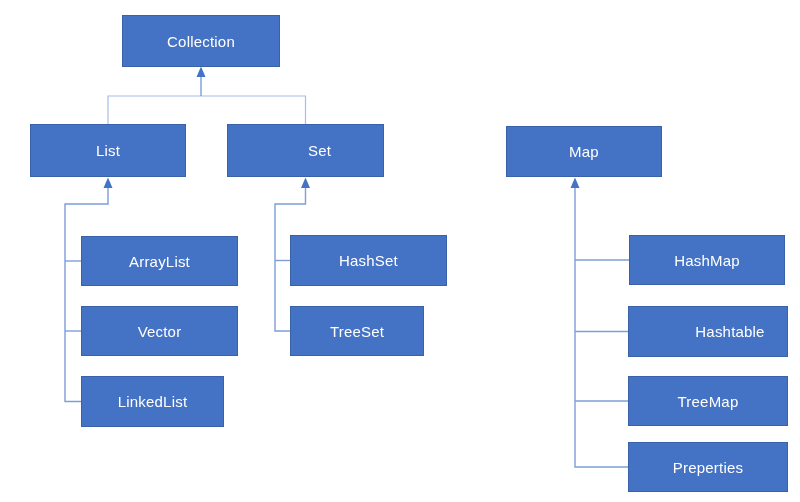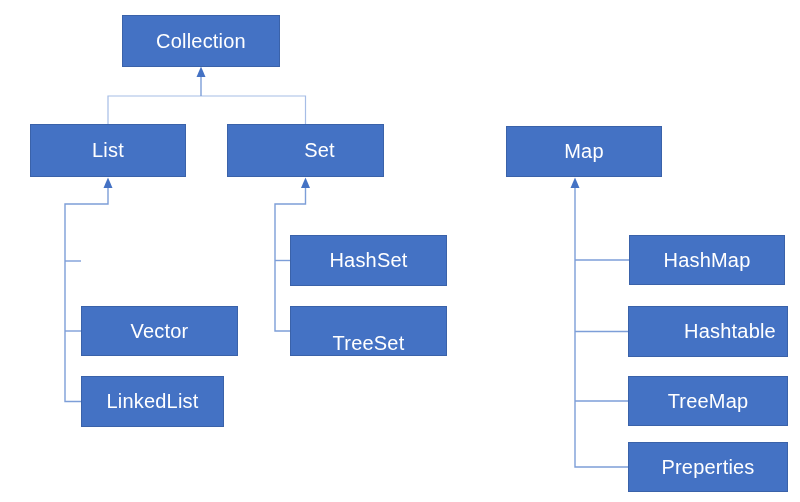--- a/index.html
+++ b/index.html
@@ -39,34 +39,34 @@
   }
   .node {
     position: absolute;
     background: var(--node_fill, #4472c4);
     border: 1px solid var(--node_border, #3a62a9);
     box-sizing: border-box;
     display: flex;
     align-items: center;
     justify-content: center;
     color: var(--text, #ffffff);
-    font-size: 20px;
+    font-size: 15px;
     letter-spacing: 0.2px;
     user-select: none;
   }
   
   .n-collection { left: 122px; top: 15px;  width: 158px; height: 52px; }
   .n-list       { left: 30px;  top: 124px; width: 156px; height: 53px; }
   .n-set        { left: 227px; top: 124px; width: 157px; height: 53px; padding-left: 28px; }
   .n-map        { left: 497px; top: 126px; width: 156px; height: 51px; margin-left: 9px; }
   .n-arraylist  { left: 81px;  top: 236px; width: 157px; height: 50px; }
   .n-vector     { left: 81px;  top: 306px; width: 157px; height: 50px; }
   .n-linkedlist { left: 81px;  top: 376px; width: 143px; height: 51px; }
   .n-hashset    { left: 290px; top: 235px; width: 157px; height: 51px; }
-  .n-treeset    { left: 290px; top: 306px; width: 157px; height: 50px; align-items: flex-end; }
+  .n-treeset    { left: 290px; top: 306px; width: 134px; height: 50px; }
   .n-hashmap    { left: 629px; top: 235px; width: 156px; height: 50px; }
   .n-hashtable  { left: 628px; top: 306px; width: 160px; height: 51px; padding-left: 44px; }
   .n-treemap    { left: 628px; top: 376px; width: 160px; height: 50px; }
   .n-preperties { left: 628px; top: 442px; width: 160px; height: 50px; }
 </style>
 </head>
 <body>
 
 <div class="canvas">
 
@@ -97,20 +97,23 @@
   </div>
   <div class="node n-list">
     <span>List</span>
   </div>
   <div class="node n-set">
     <span>Set</span>
   </div>
   <div class="node n-map">
     <span>Map</span>
   </div>
+  <div class="node n-arraylist">
+    <span>ArrayList</span>
+  </div>
   <div class="node n-vector">
     <span>Vector</span>
   </div>
   <div class="node n-linkedlist">
     <span>LinkedList</span>
   </div>
   <div class="node n-hashset">
     <span>HashSet</span>
   </div>
   <div class="node n-treeset">

